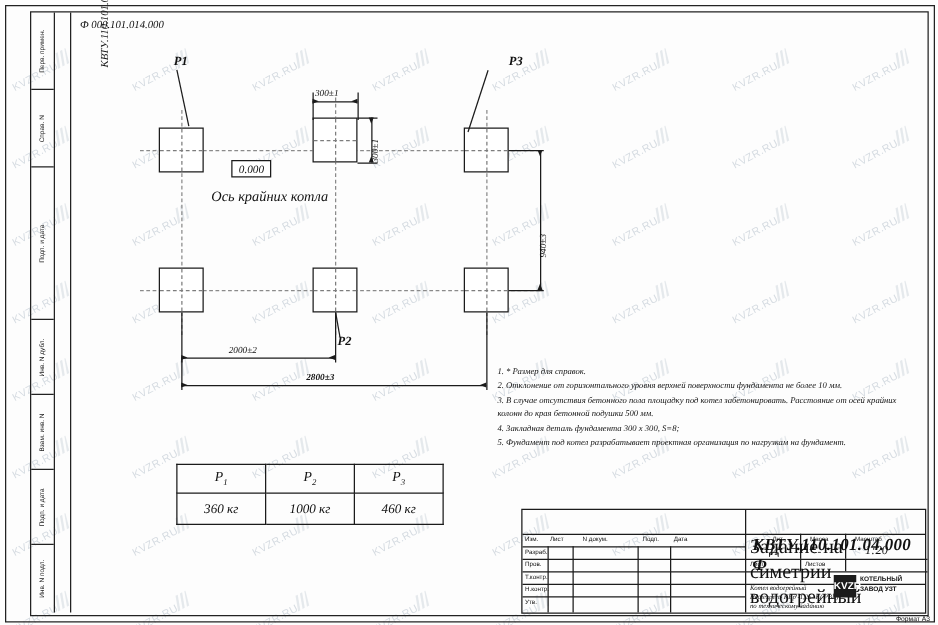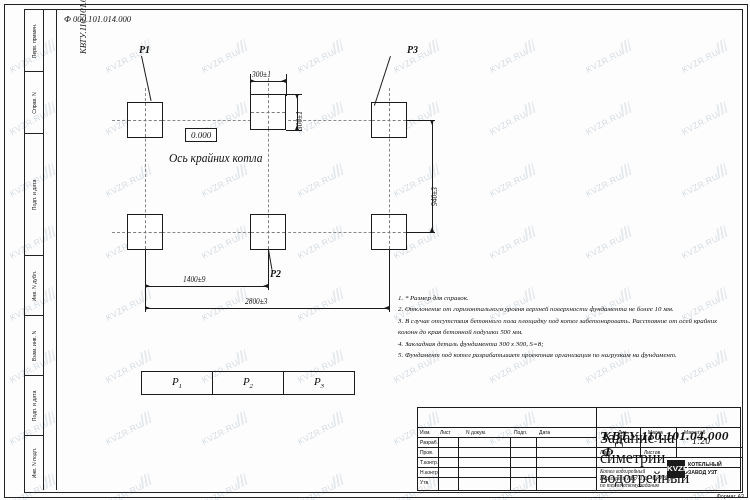--- a/index.html
+++ b/index.html
@@ -759,28 +759,28 @@
     <div class="extH" style="left:350px;top:222px;width:28px;"></div>
     <div class="arrow arrD" style="left:372.8px;top:110px;"></div>
     <div class="arrow arrU" style="left:372.8px;top:217px;"></div>
     <div class="dimtxtV" style="left:373px;top:196px;">940±3</div>
 
     <div class="ext" style="left:88px;top:240px;height:40px;"></div>
     <div class="ext" style="left:211px;top:240px;height:40px;"></div>
     <div class="dimline" style="left:88px;top:276px;width:123px;"></div>
     <div class="arrow arrR" style="left:88px;top:273.8px;"></div>
     <div class="arrow arrL" style="left:206px;top:273.8px;"></div>
-    <div class="dimtxt" style="left:126px;top:265px;">1400±9</div>
+    <div class="dimtxt" style="left:126px;top:265px;">2000±2</div>
 
     <div class="ext" style="left:88px;top:276px;height:26px;"></div>
     <div class="ext" style="left:332px;top:240px;height:62px;"></div>
     <div class="dimline" style="left:88px;top:298px;width:244px;"></div>
     <div class="arrow arrR" style="left:88px;top:295.8px;"></div>
     <div class="arrow arrL" style="left:327px;top:295.8px;"></div>
-    <div class="dimtxt" style="left:188px;top:287px;">2800±3</div>
+    <div class="dimtxt" style="left:188px;top:287px;font-weight:bold;">2800±3</div>
 
     <div class="zero" style="left:128px;top:118px;">0.000</div>
 
     <div class="axis-label" style="left:112px;top:142px;">Ось крайних котла</div>
   </div>
 
   <div class="notes">
     <div>1. * Размер для справок.</div>
     <div>2. Отклонение от горизонтального уровня верхней поверхности фундамента не более 10 мм.</div>
     <div>3. В случае отсутствия бетонного пола площадку под котел забетонировать. Расстояние от осей крайних колонн до края бетонной подушки 500 мм.</div>
@@ -794,20 +794,25 @@
       <td class="h">
         <span>P</span><span class="sub">1</span>
       </td>
       <td class="h">
         <span>P</span><span class="sub">2</span>
       </td>
       <td class="h">
         <span>P</span><span class="sub">3</span>
       </td>
     </tr>
+    <tr>
+      <td>360 кг</td>
+      <td>1000 кг</td>
+      <td>460 кг</td>
+    </tr>
   </tbody>
     </table>
 
   <div class="tb">
 
     <div class="hl" style="top:19px;"></div>
     <div class="hl" style="top:29px;left:0;width:178px;"></div>
     <div class="hl" style="top:39px;left:0;width:178px;"></div>
     <div class="hl" style="top:49px;left:0;width:178px;"></div>
     <div class="hl" style="top:59px;"></div>

